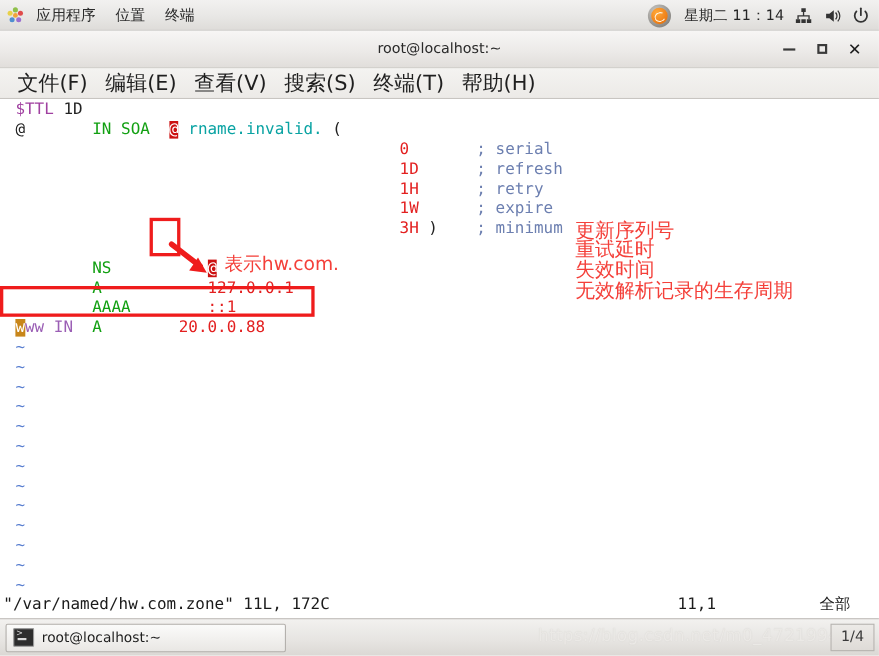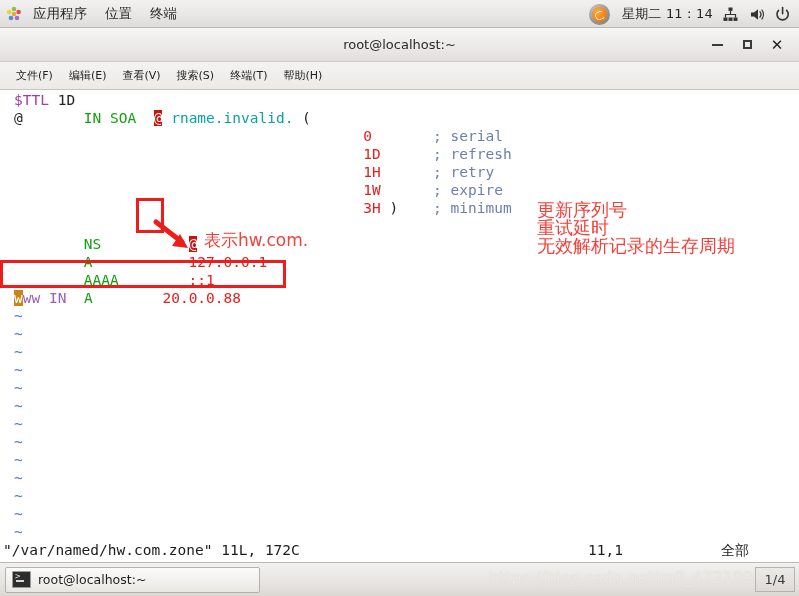--- a/index.html
+++ b/index.html
@@ -136,21 +136,21 @@
   .menubar {
     height: 28px;
     background: linear-gradient(to bottom, #f4f3f1, #eceae7);
     border-bottom: 1px solid #c8c5c1;
     display: flex;
     align-items: center;
     padding-left: 8px;
     box-sizing: border-box;
   }
   .menuitem {
-    font-size: 11px;
+    font-size: 19px;
     color: #1f1f1f;
     padding: 2px 8px;
     white-space: nowrap;
   }
 
   
   .term {
     position: relative;
     background: #ffffff;
     height: 472px;
@@ -194,22 +194,22 @@
     left: 0;
     bottom: 0;
     width: 799px;
     height: 22px;
     background: #ffffff;
     font-family: "DejaVu Sans Mono", "Liberation Mono", monospace;
     font-size: 14.5px;
     color: #1b1b1b;
   }
   .sl-file { position: absolute; left: 3px; top: 1px; white-space: pre; }
-  .sl-pos  { position: absolute; left: 588px; top: 1px; white-space: pre; text-align: right; }
-  .sl-all  { position: absolute; left: 721px; top: 1px; white-space: pre;
+  .sl-pos  { position: absolute; left: 616px; top: 1px; white-space: pre; text-align: right; }
+  .sl-all  { position: absolute; left: 745px; top: 1px; white-space: pre;
              font-family: "DejaVu Sans", "Liberation Sans", sans-serif; font-size: 14px; }
 
   
   .anno-box {
     position: absolute;
     border: 3px solid #ef1c1c;
     box-sizing: border-box;
     pointer-events: none;
     background: transparent;
   }
@@ -223,21 +223,20 @@
     font-weight: 500;
   }
   .anno-col {
     position: absolute;
     color: #f4403a;
     font-family: "DejaVu Serif", "Liberation Serif", serif;
     font-size: 18px;
     line-height: 18.2px;
     white-space: pre;
     text-shadow: 0.8px 0.8px 0 rgba(255,255,255,0.9);
-    margin-left: 14px;
   }
   .anno-arrow { position: absolute; pointer-events: none; }
 
   
   .taskbar {
     position: absolute;
     left: 0; top: 562px;
     width: 799px; height: 34px;
     background: linear-gradient(to bottom, #f2f1ef 0%, #e6e4e1 60%, #dbd8d4 100%);
     border-top: 1px solid #bcb9b5;
@@ -394,21 +393,21 @@
 
       <div class="anno-box" style="left:136px; top:108px; width:28px; height:35px;"></div>
 
       <svg class="anno-arrow" style="left:152px; top:128px; width:70px; height:40px;" viewBox="0 0 70 40">
         <path d="M4 4 L30 24" stroke="#ef1c1c" stroke-width="5" stroke-linecap="round" fill="none"></path>
         <path d="M36 30 L20 28 L28 16 Z" fill="#ef1c1c"></path>
       </svg>
 
       <div class="anno-text" style="left:204px; top:141px;">表示hw.com.</div>
 
-      <div class="anno-col" id="soa-anno" style="left:523px; top:111px;"><div>更新序列号</div><div>重试延时</div><div>无效解析记录的生存周期</div></div>
+      <div class="anno-col" id="soa-anno" style="left:523px; top:111px;"><div>更新序列号</div><div>重试延时</div><div>失效时间</div><div>无效解析记录的生存周期</div></div>
 
       <div class="anno-box" style="left:0px; top:170px; width:286px; height:28px;"></div>
 
       <div class="statusline">
         <span class="sl-file">"/var/named/hw.com.zone" 11L, 172C</span>
         <span class="sl-pos">11,1</span>
         <span class="sl-all">全部</span>
       </div>
     </div>
   </div>

